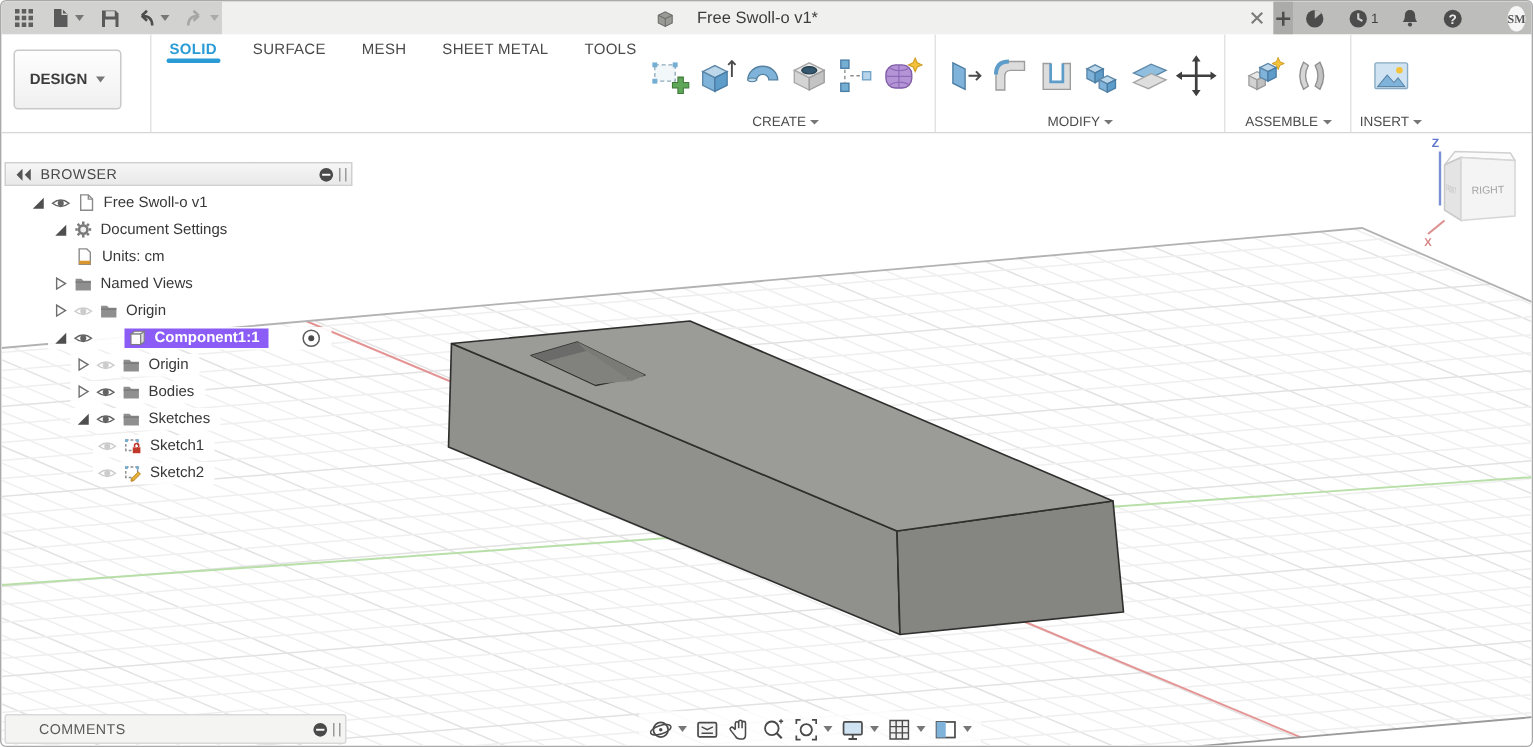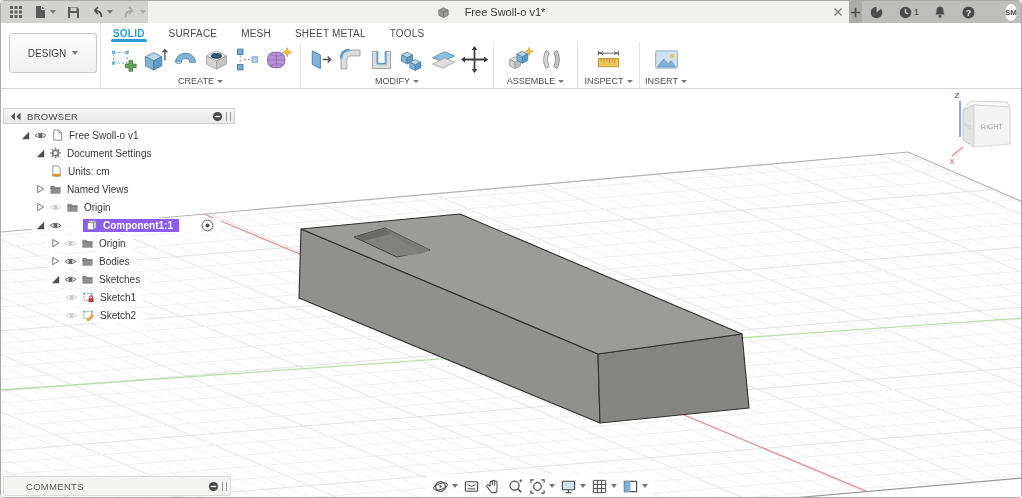--- a/index.html
+++ b/index.html
@@ -21,30 +21,30 @@
   #tb-title span { font-size:11px; color:#3c3c3c; }
   #tb-close { position:absolute; left:828px; top:2px; width:18px; height:18px; display:flex;
     align-items:center; justify-content:center; }
   #tb-right { position:absolute; left:848px; top:0; width:174px; height:22px; background:#bdbdbc;
     display:flex; align-items:center; }
   #newtab-btn { width:28px; height:22px; background:#abABaa; background:#ababaa; display:flex;
     align-items:center; justify-content:center; }
   .tbr-item { display:flex; align-items:center; justify-content:center; height:22px; padding:0 7px; }
   #job-count { font-size:9px; color:#3f3f3f; margin-left:1px; }
   #avatar { width:17px; height:17px; border-radius:50%; background:#f6f6f6; color:#555;
-    font-size:8px; font-weight:bold; display:flex; align-items:center; justify-content:center; margin:0 22px; }
+    font-size:8px; font-weight:bold; display:flex; align-items:center; justify-content:center; margin:0 22px;font-family:Liberation Serif, serif; }
 
   
   #toolbar { position:absolute; left:0; top:22px; width:100%; height:66px; background:#fff;
     border-bottom:1px solid #d6d6d6; display:flex; }
   #design-cell { width:100px; height:100%; position:relative; border-right:1px solid #e3e3e3; }
-  #design-btn { position:absolute; left:8px; top:10px; width:88px; height:40px; border:1px solid #c9c9c9;
+  #design-btn { position:absolute; left:8px; top:10px; width:72px; height:40px; border:1px solid #c9c9c9;
     border-radius:3px; background:linear-gradient(#fefefe,#f0f0f0); display:flex; align-items:center;
-    justify-content:center; gap:4px; font-size:10px; font-weight:normal; color:#3c3c3c; cursor:pointer; }
-  #ribbon { flex:1; display:flex; flex-direction:column; }
+    justify-content:center; gap:4px; font-size:10px; font-weight:bold; color:#3c3c3c; cursor:pointer; }
+  #ribbon { flex:1; display:flex; flex-direction:row; }
   #tabs-row { height:19px; display:flex; gap:24px; padding-left:12px; align-items:flex-end; }
   .tab { font-size:10px; color:#4a4a4a; letter-spacing:.2px; padding-bottom:3px; cursor:pointer;
     position:relative; white-space:nowrap; }
   .tab.active { color:#2a9bd5; font-weight:bold; }
   .tab.active::after { content:""; position:absolute; left:-2px; right:-2px; bottom:0; height:3px;
     background:#2a9bd5; border-radius:2px; }
   #groups-row { flex:1; display:flex; }
   .tgroup { display:flex; flex-direction:column; align-items:center; justify-content:flex-end;
     border-right:1px solid #e3e3e3; padding:1px 0 2px; }
   .tgroup:last-child { border-right:none; }
@@ -315,36 +315,20 @@
               </div>
               <div class="tool">
         <svg viewBox="0 0 32 32">
                   <path d="M10 6 Q4.5 16 10 26 L13.5 23.5 Q9.5 16 13.5 8.5 Z" fill="#d6d6d6" stroke="#8f8f8f"></path>
                   <path d="M22 6 Q27.5 16 22 26 L18.5 23.5 Q22.5 16 18.5 8.5 Z" fill="#c2c2c2" stroke="#8f8f8f"></path>
                 </svg>
               </div>
     </div>
     <div class="glabel">
       <span>ASSEMBLE</span>
-      <span class="caret"></span>
-    </div>
-  </div>
-  <div class="tgroup" style="width:62px">
-    <div class="ticons">
-      <div class="tool">
-        <svg viewBox="0 0 32 32">
-                  <path d="M5 9 H27 M5 6.5 V11.5 M27 6.5 V11.5 M8.5 9 L5.2 9 M23.5 9 L26.8 9" stroke="#5a5a5a" fill="none"></path>
-                  <path d="M8 9 L5 9 M10 7.2 L7 9 L10 10.8 M22 7.2 L25 9 L22 10.8" fill="none" stroke="#5a5a5a"></path>
-                  <rect x="5" y="15" width="22" height="9" fill="#f0c75e" stroke="#b98f2d"></rect>
-                  <path d="M8 15 v3.5 M11 15 v5 M14 15 v3.5 M17 15 v5 M20 15 v3.5 M23 15 v5" stroke="#b98f2d" fill="none"></path>
-                </svg>
-              </div>
-    </div>
-    <div class="glabel">
-      <span>INSPECT</span>
       <span class="caret"></span>
     </div>
   </div>
   <div class="tgroup" style="width:52px">
     <div class="ticons">
       <div class="tool">
         <svg viewBox="0 0 32 32">
                   <rect x="4" y="6.5" width="24" height="19" rx="1.5" fill="#cfe3f2" stroke="#88aac4"></rect>
                   <circle cx="22" cy="12" r="2.4" fill="#f3c13a"></circle>
                   <path d="M6 24 L13 15.5 L18 21 L21 17.5 L26 24 Z" fill="#7fb3d9" stroke="#5d87a8" stroke-width=".8"></path>

